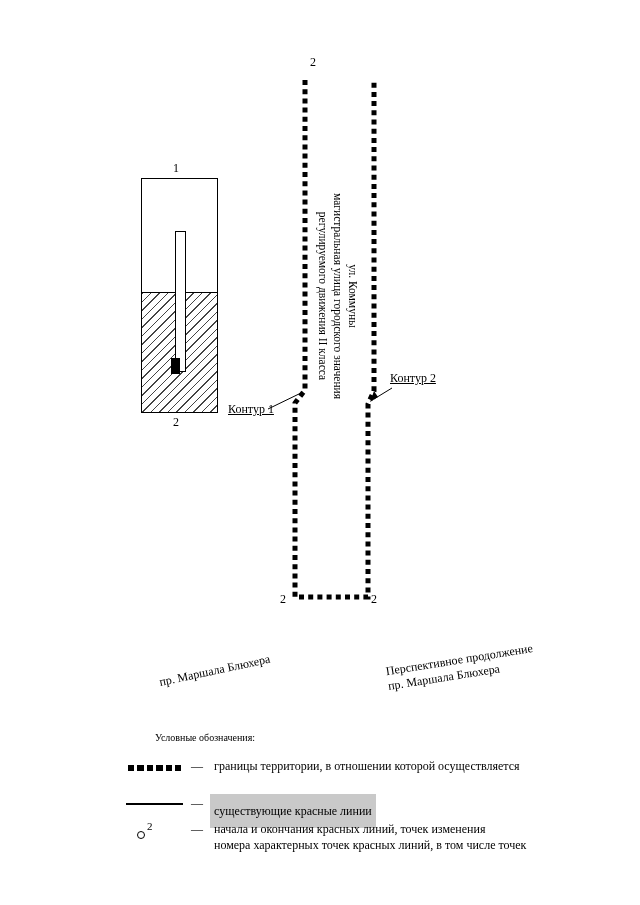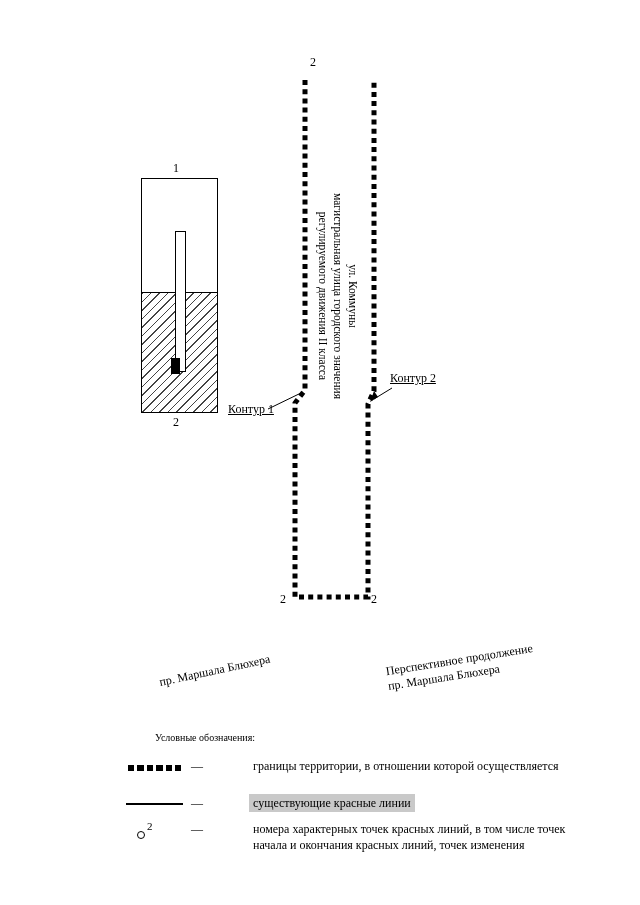--- a/index.html
+++ b/index.html
@@ -19,27 +19,27 @@
   .block-outer{border:1px solid #000;background:#fff;}
   .block-hatch{
     position:absolute;left:0;right:0;bottom:0;height:119px;
     border-top:1px solid #000;
     background:repeating-linear-gradient(135deg,#444 0 1px,transparent 1px 6px);
   }
   .mast{background:#fff;border:1px solid #000;}
   .mast-base{background:#000;}
   .street{font-size:12px;line-height:15px;}
   .legend-title{font-size:10px;}
-  .legend-text{font-size:12px;line-height:16px;margin-left:39px;}
+  .legend-text{font-size:12px;line-height:16px;}
   .sym-squares{height:6px;background:repeating-linear-gradient(to right,#000 0 6px,transparent 6px 9.5px);}
   .sym-line{border-top:2px solid #000;height:0;}
   .sym-circle{width:6px;height:6px;border:1px solid #000;border-radius:50%;}
   .sup-num{font-size:11px;line-height:11px;}
   .dash-sep{font-size:12px;line-height:14px;}
-  .hl{display:inline-block;padding:1px 4px;}
+  .hl{display:inline-block;padding:9px 4px;}
 </style>
 </head>
 <body>
 
 <div id="canvas">
 
   <svg class="overlay" width="640" height="905" viewBox="0 0 640 905">
     <path d="M305 80 L305 390 L295 403 L295 597 L368 597 L368 404 L374 391 L374 80" fill="none" stroke="#000" stroke-width="5" stroke-dasharray="5 4.2"></path>
     <line x1="268" y1="409" x2="303" y2="392" stroke="#000" stroke-width="1"></line>
     <line x1="392" y1="388" x2="374" y2="399" stroke="#000" stroke-width="1"></line>
@@ -84,17 +84,17 @@
   <div class="abs sym-line" style="left:126px;top:803px;width:57px;"></div>
   <div class="abs dash-sep" style="left:191px;top:796px;">—</div>
   <div class="abs legend-text" style="left:210px;top:794px;">
     <span class="hl" style="background:#c9c9c9;">существующие красные линии</span>
   </div>
 
   <div class="abs sym-circle" style="left:137px;top:831px;"></div>
   <div class="abs sup-num" style="left:147px;top:821px;">2</div>
   <div class="abs dash-sep" style="left:191px;top:822px;">—</div>
   <div class="abs legend-text" style="left:214px;top:821px;width:370px;">
+    <div>начала и окончания красных линий, точек изменения</div>
     <div>номера характерных точек красных линий, в том числе точек</div>
-    <div>начала и окончания красных линий, точек изменения</div>
   </div>
 
 </div>
 
 </body></html>

